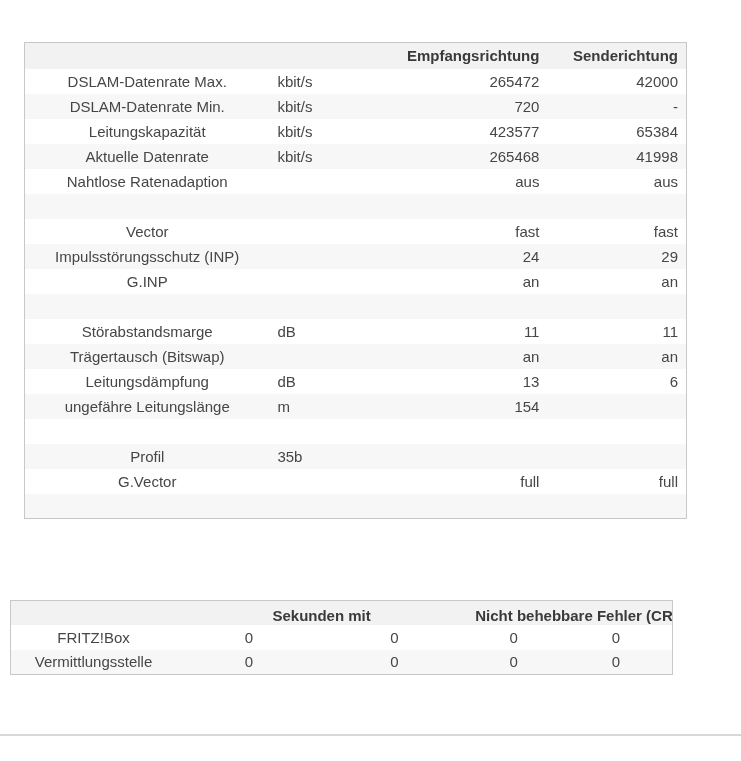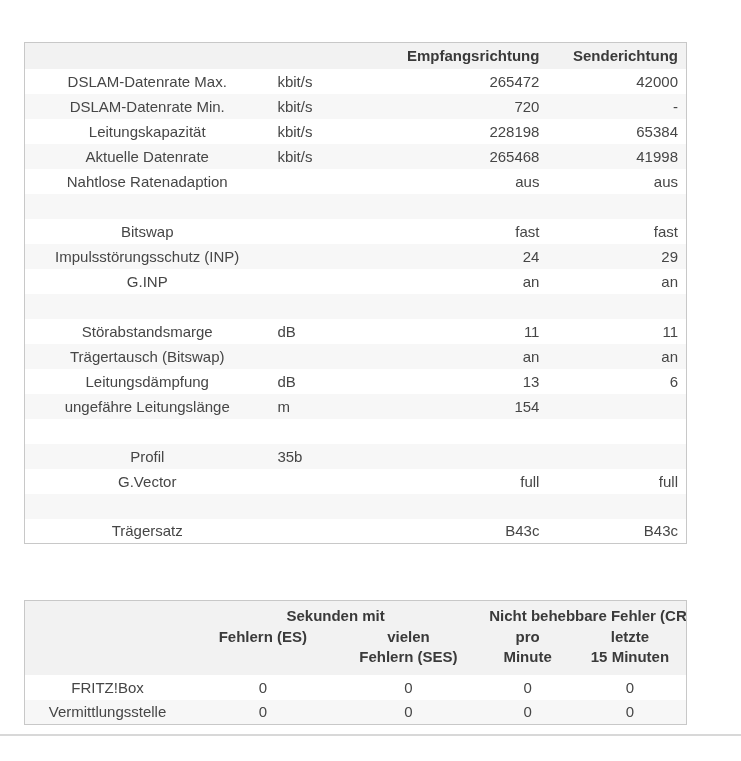--- a/index.html
+++ b/index.html
@@ -33,21 +33,21 @@
 
   
   #dsl-table { position: absolute; left: 24px; top: 42px; }
   #dsl-table thead th { height: 26px; text-align: right; }
   #dsl-table td { height: 25px; }
   #dsl-table .c-label { text-align: center; }
   #dsl-table .c-unit  { text-align: left; }
   #dsl-table .c-num   { text-align: right; }
 
   
-  #err-table { position: absolute; left: 24px; top: 600px; border-radius: 6px; }
+  #err-table { position: absolute; left: 10px; top: 600px; border-radius: 6px; }
   #err-table .group-row th { height: 24px; text-align: center; vertical-align: bottom; padding-bottom: 1px; }
   #err-table .sub-row th { height: 50px; text-align: center; vertical-align: top; padding-top: 2px; line-height: 1.35; }
   #err-table .sub-row .hl { display: block; }
   #err-table td { height: 25px; }
   #err-table .c-label { text-align: center; }
   #err-table .c-val   { text-align: center; }
 
   .divider {
     position: absolute;
     left: 0; top: 734px;
@@ -84,21 +84,21 @@
         </tr>
         <tr>
           <td class="c-label">DSLAM-Datenrate Min.</td>
           <td class="c-unit">kbit/s</td>
           <td class="c-num">720</td>
           <td class="c-num">-</td>
         </tr>
         <tr>
           <td class="c-label">Leitungskapazität</td>
           <td class="c-unit">kbit/s</td>
-          <td class="c-num">228198</td>
+          <td class="c-num">423577</td>
           <td class="c-num">65384</td>
         </tr>
         <tr>
           <td class="c-label">Aktuelle Datenrate</td>
           <td class="c-unit">kbit/s</td>
           <td class="c-num">265468</td>
           <td class="c-num">41998</td>
         </tr>
         <tr>
           <td class="c-label">Nahtlose Ratenadaption</td>
@@ -106,21 +106,21 @@
           <td class="c-num">aus</td>
           <td class="c-num">aus</td>
         </tr>
         <tr>
           <td class="c-label"></td>
           <td class="c-unit"></td>
           <td class="c-num"></td>
           <td class="c-num"></td>
         </tr>
         <tr>
-          <td class="c-label">Bitswap</td>
+          <td class="c-label">Vector</td>
           <td class="c-unit"></td>
           <td class="c-num">fast</td>
           <td class="c-num">fast</td>
         </tr>
         <tr>
           <td class="c-label">Impulsstörungsschutz (INP)</td>
           <td class="c-unit"></td>
           <td class="c-num">24</td>
           <td class="c-num">29</td>
         </tr>
@@ -176,63 +176,38 @@
           <td class="c-label">G.Vector</td>
           <td class="c-unit"></td>
           <td class="c-num">full</td>
           <td class="c-num">full</td>
         </tr>
         <tr>
           <td class="c-label"></td>
           <td class="c-unit"></td>
           <td class="c-num"></td>
           <td class="c-num"></td>
-        </tr>
-        <tr>
-          <td class="c-label">Trägersatz</td>
-          <td class="c-unit"></td>
-          <td class="c-num">B43c</td>
-          <td class="c-num">B43c</td>
         </tr>
       </tbody>
   </table>
 
   <table id="err-table">
     <colgroup>
       <col style="width:25%">
       <col style="width:22%">
       <col style="width:22%">
       <col style="width:14%">
       <col style="width:17%">
     </colgroup>
     <thead>
       <tr class="group-row">
         <th></th>
         <th colspan="2">Sekunden mit</th>
         <th colspan="2">Nicht behebbare Fehler (CRC)</th>
       </tr>
-      <tr class="sub-row">
-        <th></th>
-        <th>
-          <span class="hl">Fehlern (ES)</span>
-          <span class="hl"></span>
-        </th>
-        <th>
-          <span class="hl">vielen</span>
-          <span class="hl">Fehlern (SES)</span>
-        </th>
-        <th>
-          <span class="hl">pro</span>
-          <span class="hl">Minute</span>
-        </th>
-        <th>
-          <span class="hl">letzte</span>
-          <span class="hl">15 Minuten</span>
-        </th>
-      </tr>
     </thead>
     <tbody id="err-tbody">
         <tr>
           <td class="c-label">FRITZ!Box</td>
           <td class="c-val">0</td>
           <td class="c-val">0</td>
           <td class="c-val">0</td>
           <td class="c-val">0</td>
         </tr>
         <tr>

